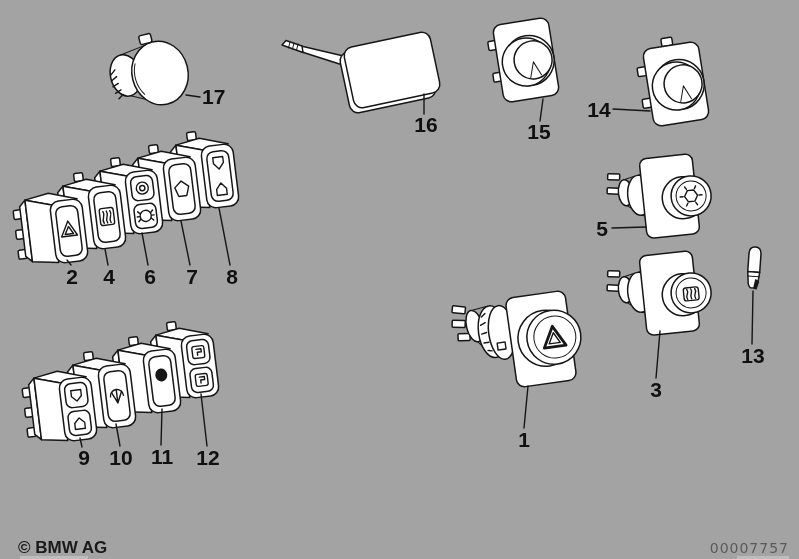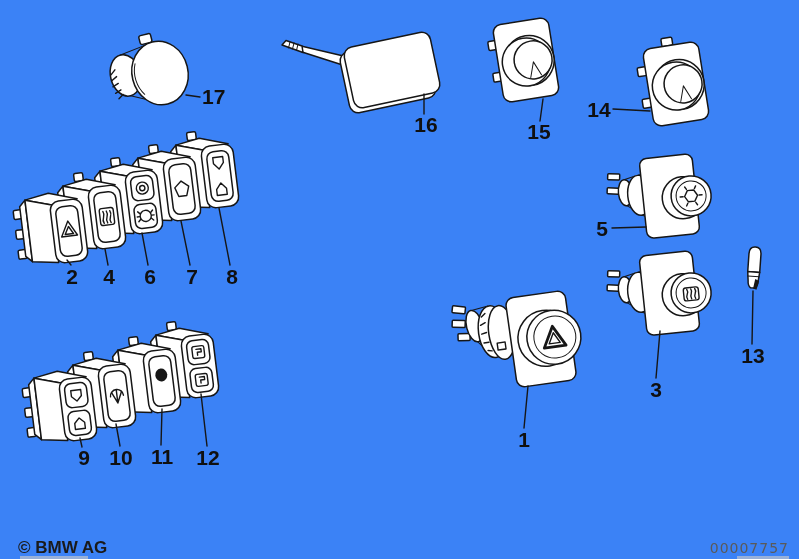--- a/index.html
+++ b/index.html
@@ -1,16 +1,16 @@
 <!DOCTYPE html>
 <html><head>
 <meta charset="utf-8">
 <style>
   html,body { margin:0; padding:0; background:#ffffff; }
-  .stage { position:relative; width:799px; height:559px; background:#3b82f6; overflow:hidden; }
+  .stage { position:relative; width:799px; height:559px; background:#a3a3a3; overflow:hidden; }
   svg { display:block; }
   .ln     { fill:#ffffff; stroke:#161616; stroke-width:1.5; stroke-linejoin:round; stroke-linecap:round; }
   .ic     { fill:none; stroke:#161616; stroke-width:1.4; stroke-linejoin:round; stroke-linecap:round; }
   .thin   { fill:none; stroke:#161616; stroke-width:1; stroke-linejoin:round; stroke-linecap:round; }
   .bold   { fill:none; stroke:#161616; stroke-width:2.8; stroke-linejoin:round; }
   .fillink{ fill:#161616; stroke:none; }
   .leader { fill:none; stroke:#161616; stroke-width:1.4; stroke-linecap:round; }
   .plabel { font-family:"Liberation Sans", sans-serif; font-weight:bold; font-size:21px; fill:#101010; }
   .copyright { font-family:"Liberation Sans", sans-serif; font-weight:bold; font-size:17px; fill:#1a1a1a; }
   .docnum { font-family:"DejaVu Sans", sans-serif; font-size:14px; fill:#5a5a5a; letter-spacing:1px; }

